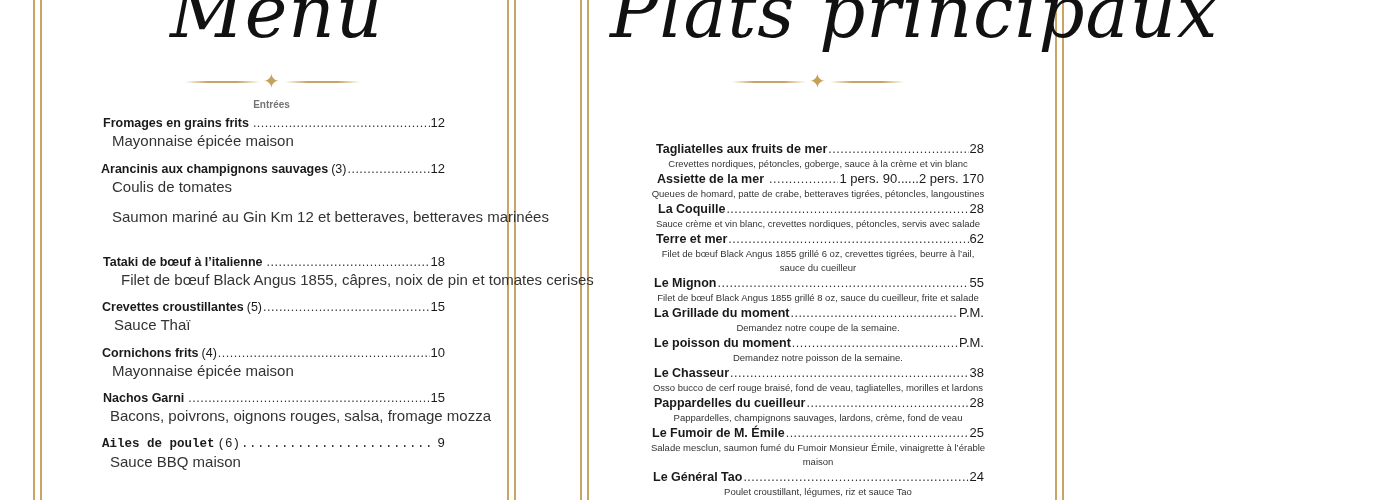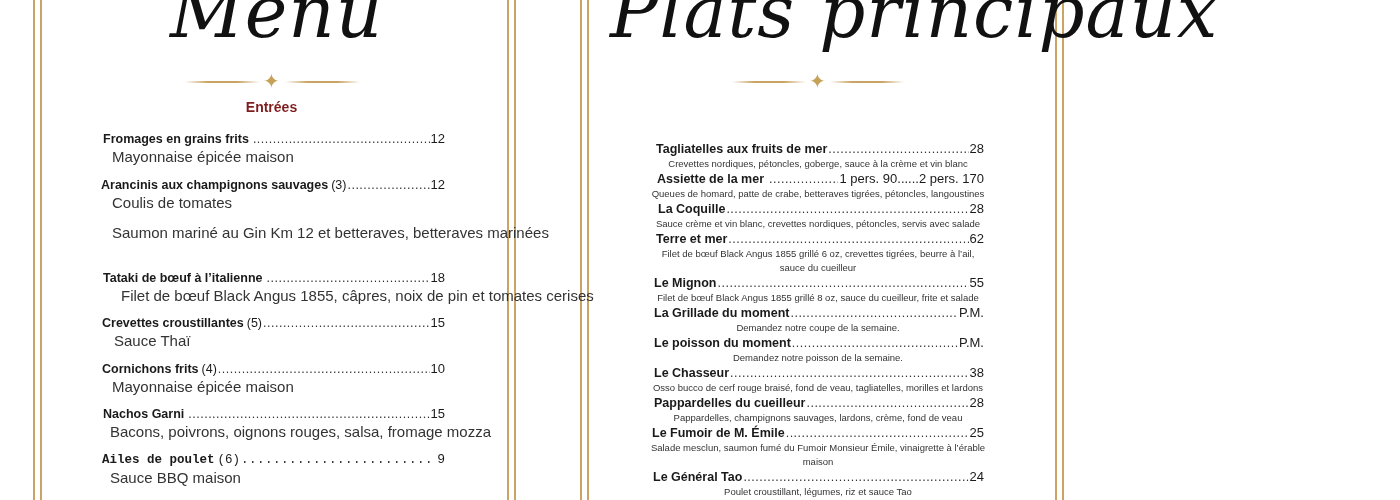--- a/index.html
+++ b/index.html
@@ -4,23 +4,23 @@
 <style>
   html, body { margin:0; padding:0; }
   body { width:1400px; height:500px; background:#ffffff; position:relative; overflow:hidden;
          font-family:"Liberation Sans", sans-serif; color:#1a1a1a; }
   .vline { position:absolute; top:0; height:500px; width:2px; background:#c9a464; }
   .script-title { position:absolute; font-family:"DejaVu Serif", serif; font-style:italic;
          font-size:72px; color:#111; white-space:nowrap; text-align:center; letter-spacing:1px; }
   .divider { position:absolute; height:14px; }
   .divider .ln { position:absolute; top:6px; height:2px; background:linear-gradient(90deg, rgba(201,164,100,0), #c9a464 30%, #c9a464 70%, rgba(201,164,100,0)); }
   .divider .star { position:absolute; top:-4px; color:#c6a258; font-size:20px; line-height:20px; }
-  .section-heading { position:absolute; font-weight:bold; font-size:14px; color:#7f1d1d; text-align:center; }
-
-  .entrees { position:absolute; left:95px; width:350px; top:131px; }
+  .section-heading { position:absolute; font-weight:bold; font-size:10px; color:#737373; text-align:center; }
+
+  .entrees { position:absolute; left:95px; width:350px; top:115px; }
   .ent-item { height:45.5px; position:relative; }
   .row { display:flex; align-items:baseline; font-size:12.5px; white-space:nowrap; }
   .row .name { font-weight:bold; }
   .row .qty { font-weight:normal; margin-left:3px; }
   .row .dots { flex:1; overflow:hidden; margin:0 1px; color:#333; letter-spacing:0.5px; }
   .row .dots::before { content:"......................................................................................................................................................................"; }
   .row .price { font-size:13px; }
   .desc { font-size:15px; color:#333; margin-top:2px; white-space:nowrap; }
 
   .mains { position:absolute; left:648px; width:340px; top:141px; text-align:center; }

